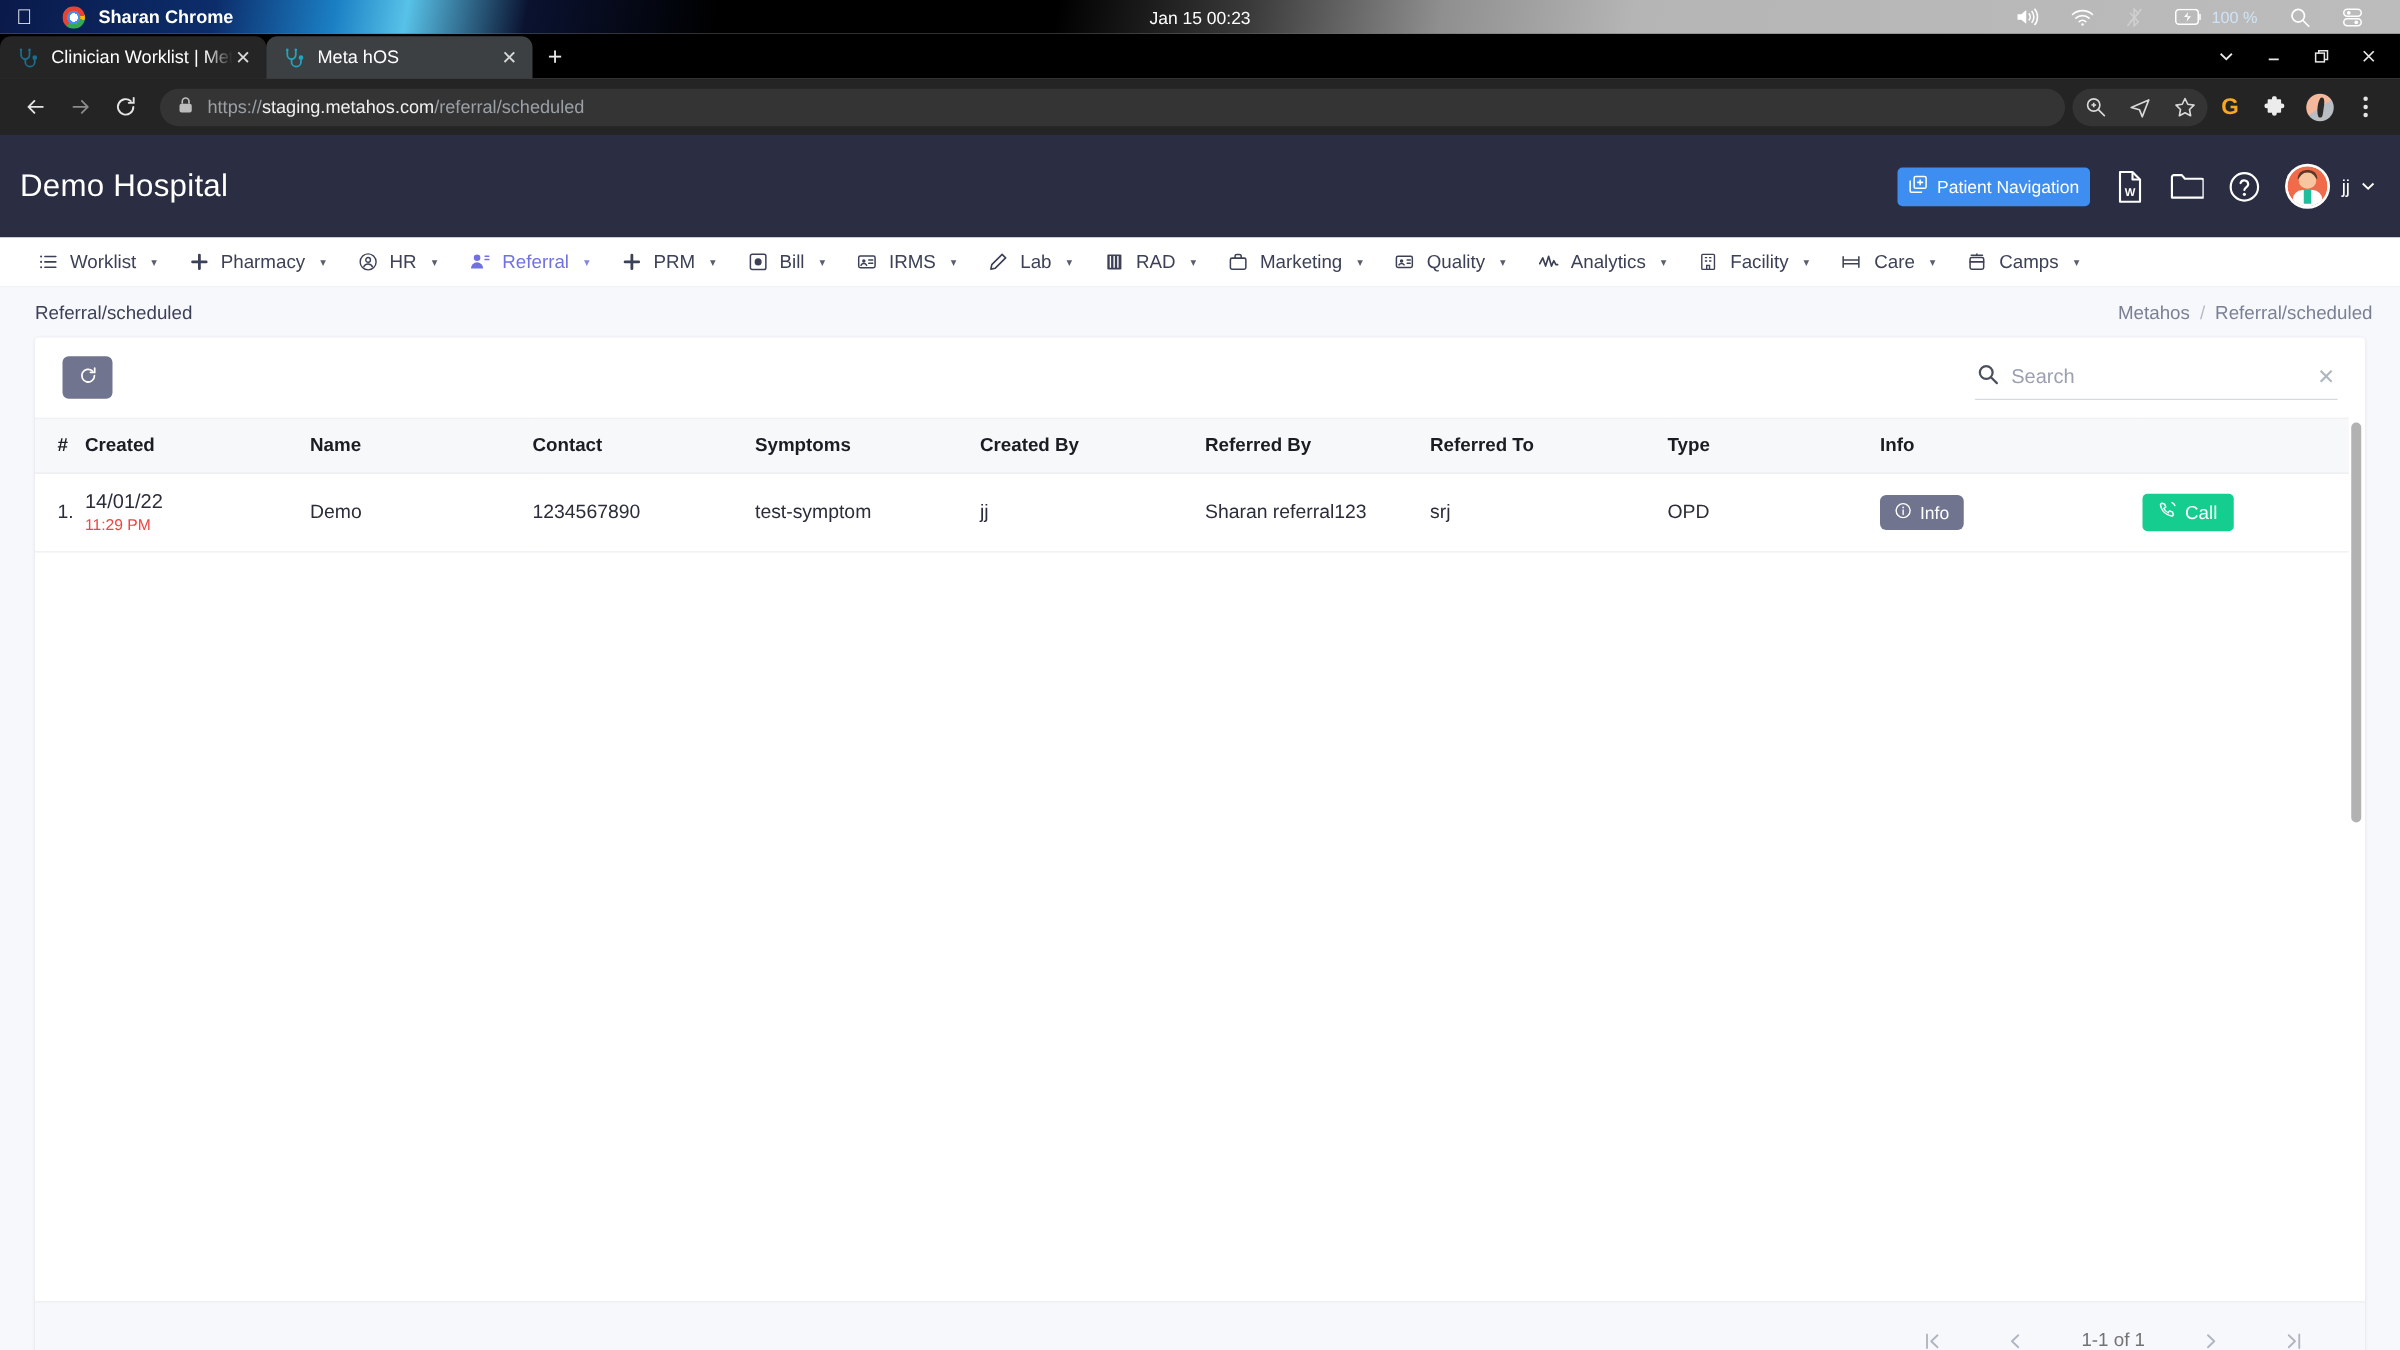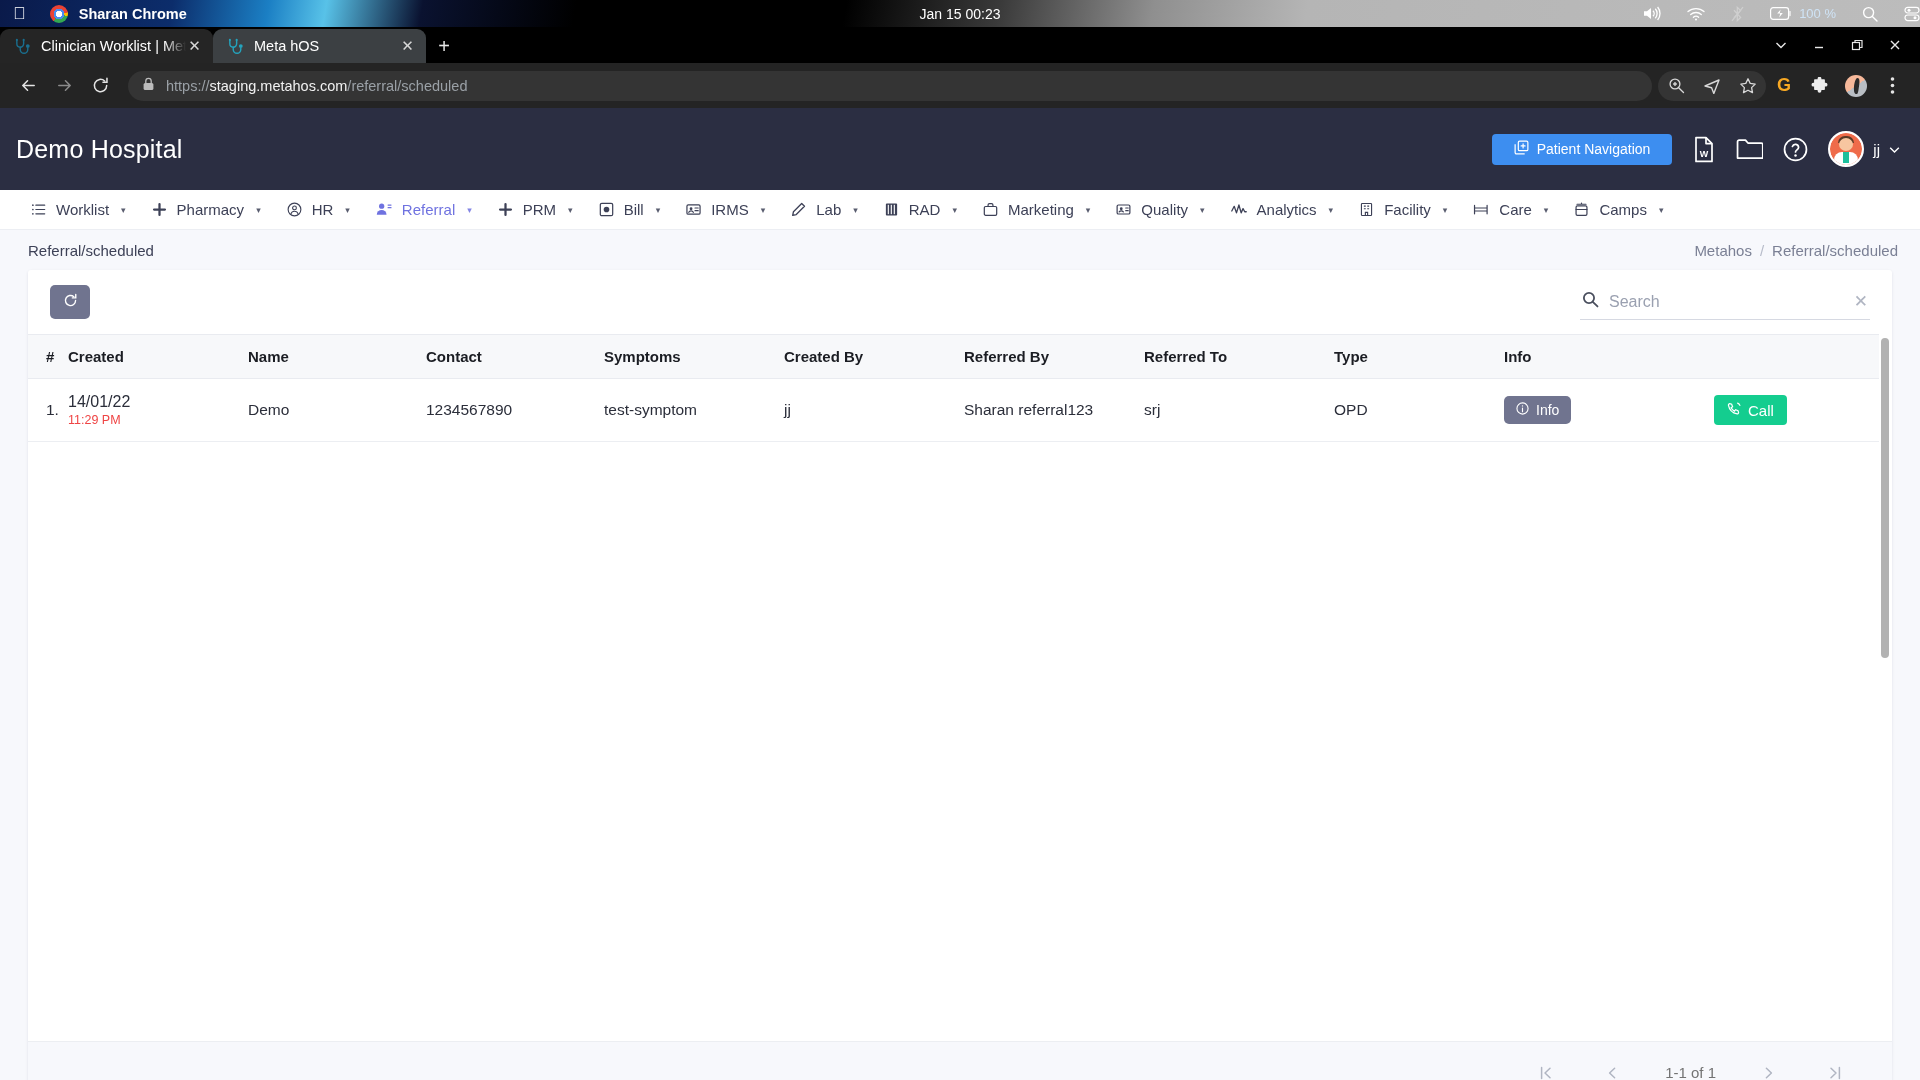--- a/index.html
+++ b/index.html
@@ -28,22 +28,22 @@
       radial-gradient(circle at 50% 50%, #ffffff 0 26%, #4a8df0 27% 42%, transparent 43%),
       conic-gradient(from -40deg, #ea4335 0 33%, #fbbc05 33% 40%, #34a853 40% 72%, #ea4335 72% 100%);
     flex: none;
   }
   .macbar .app-name { margin-left: 11px; font-weight: bold; font-size: 14.5px; }
   .macbar .clock {
     position: absolute; left: 50%; transform: translateX(-50%);
     font-size: 14px; color: #fff; font-weight: 500;
   }
   .macbar .tray {
-    position: absolute; right: 0; top: 0; height: 27px;
-    display: flex; align-items: center; gap: 26px; 
+    position: absolute; right: 12px; top: 0; height: 27px;
+    display: flex; align-items: center; gap: 26px; padding-right: 18px;
     color: #ffffff;
   }
   .macbar .tray .pct { color: #cfe3f5; font-size: 13px; }
   .macbar svg { display: block; }
 
   
   .tabstrip {
     height: 36px;
     background: #000000;
     display: flex; align-items: flex-end;
@@ -126,21 +126,21 @@
     color: #ffffff;
   }
   .brand { font-size: 25px; font-weight: 500; letter-spacing: .2px; }
   .header-right { margin-left: auto; display: flex; align-items: center; gap: 20px; }
   .patnav-btn {
     background: #3d8ef0;
     color: #ffffff;
     border: none;
     border-radius: 4px;
     height: 31px;
-    padding: 0 22px;
+    padding: 0 9px;
     display: flex; align-items: center; gap: 8px;
     font-size: 14px;
     font-family: inherit;
     cursor: pointer;
   }
   .hdr-icon { color: #ffffff; display:flex; align-items:center; justify-content:center; cursor:pointer; }
   .user-chip { display: flex; align-items: center; gap: 9px; cursor: pointer; }
   .user-av {
     width: 36px; height: 36px; border-radius: 50%;
     background: #ffffff; border: 2px solid #ffffff;

